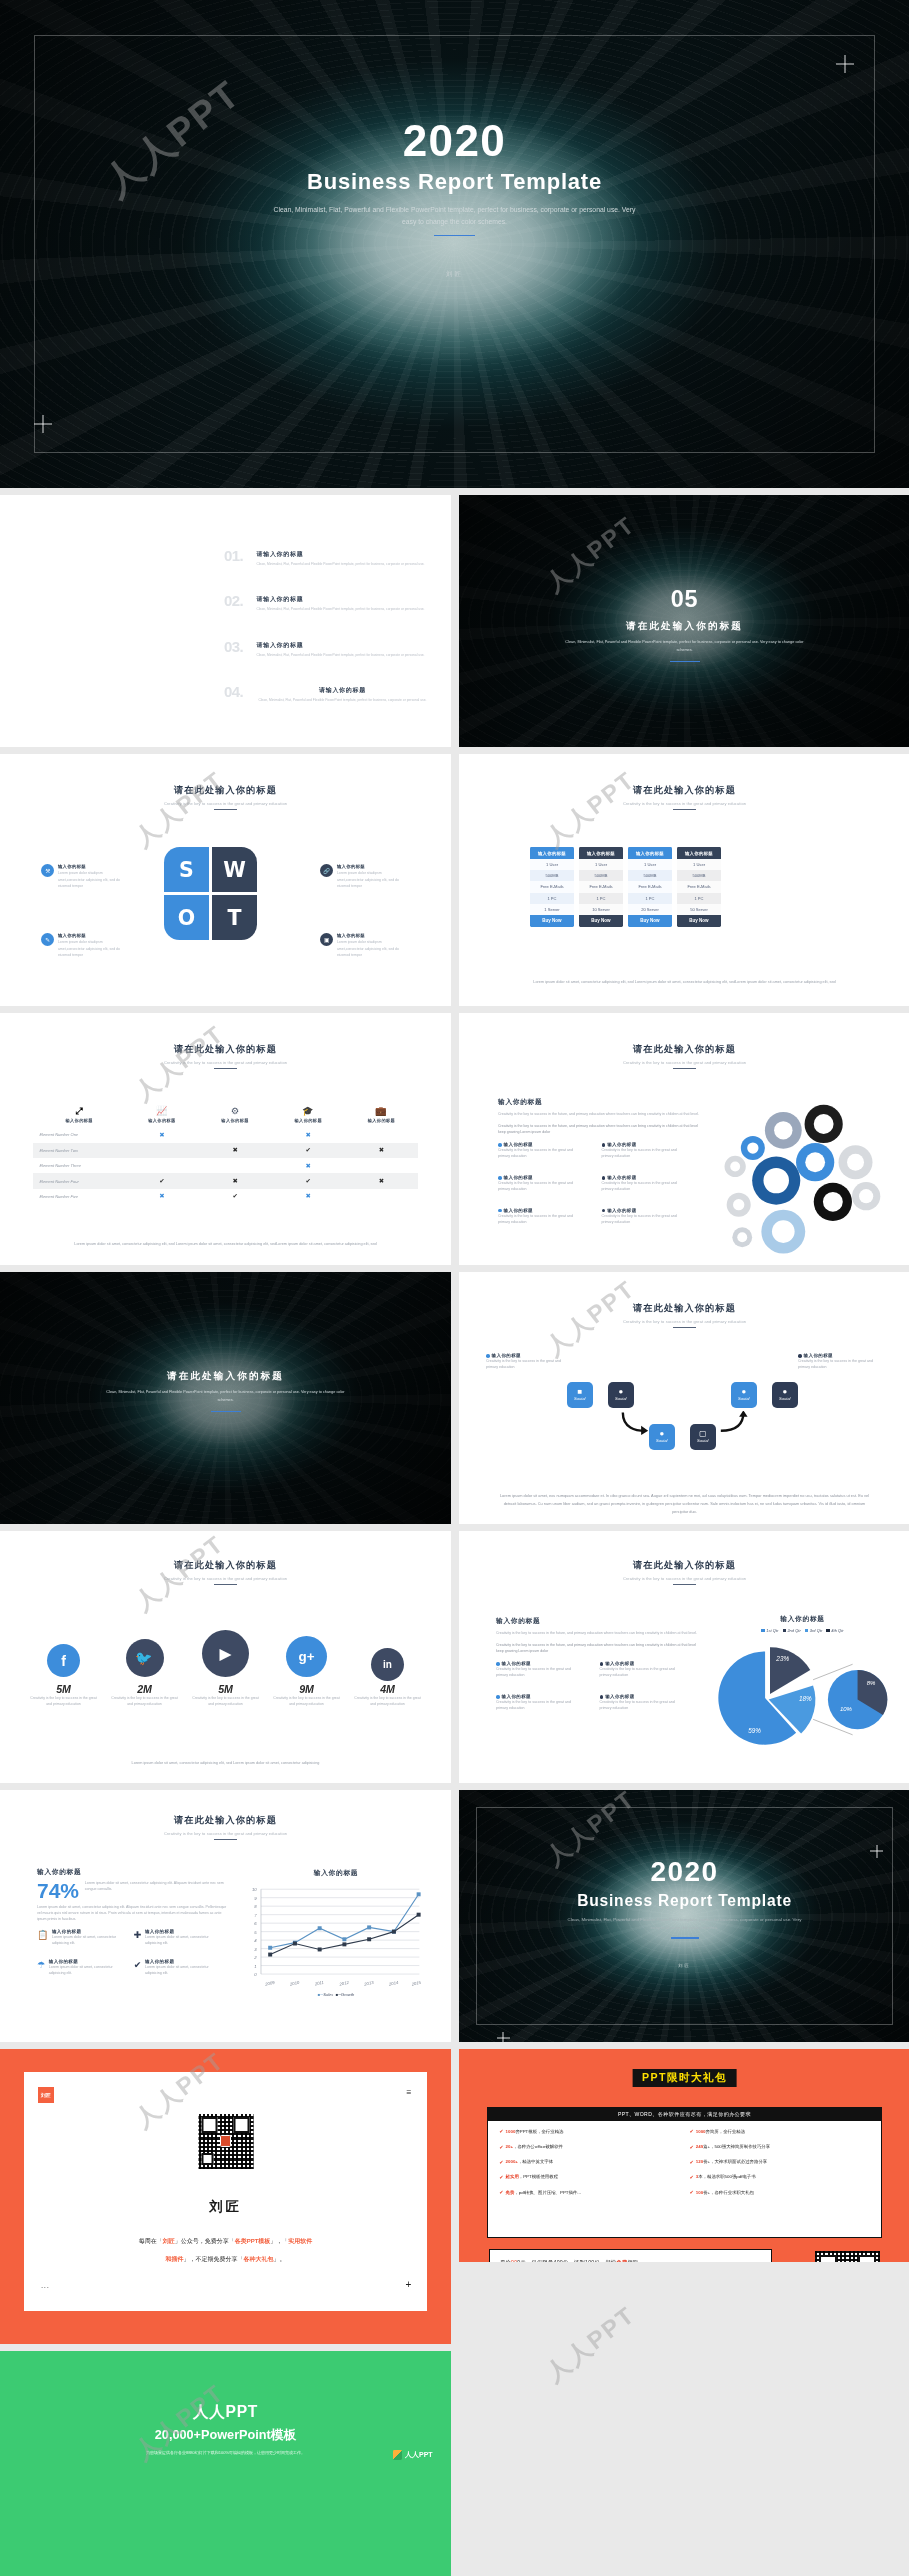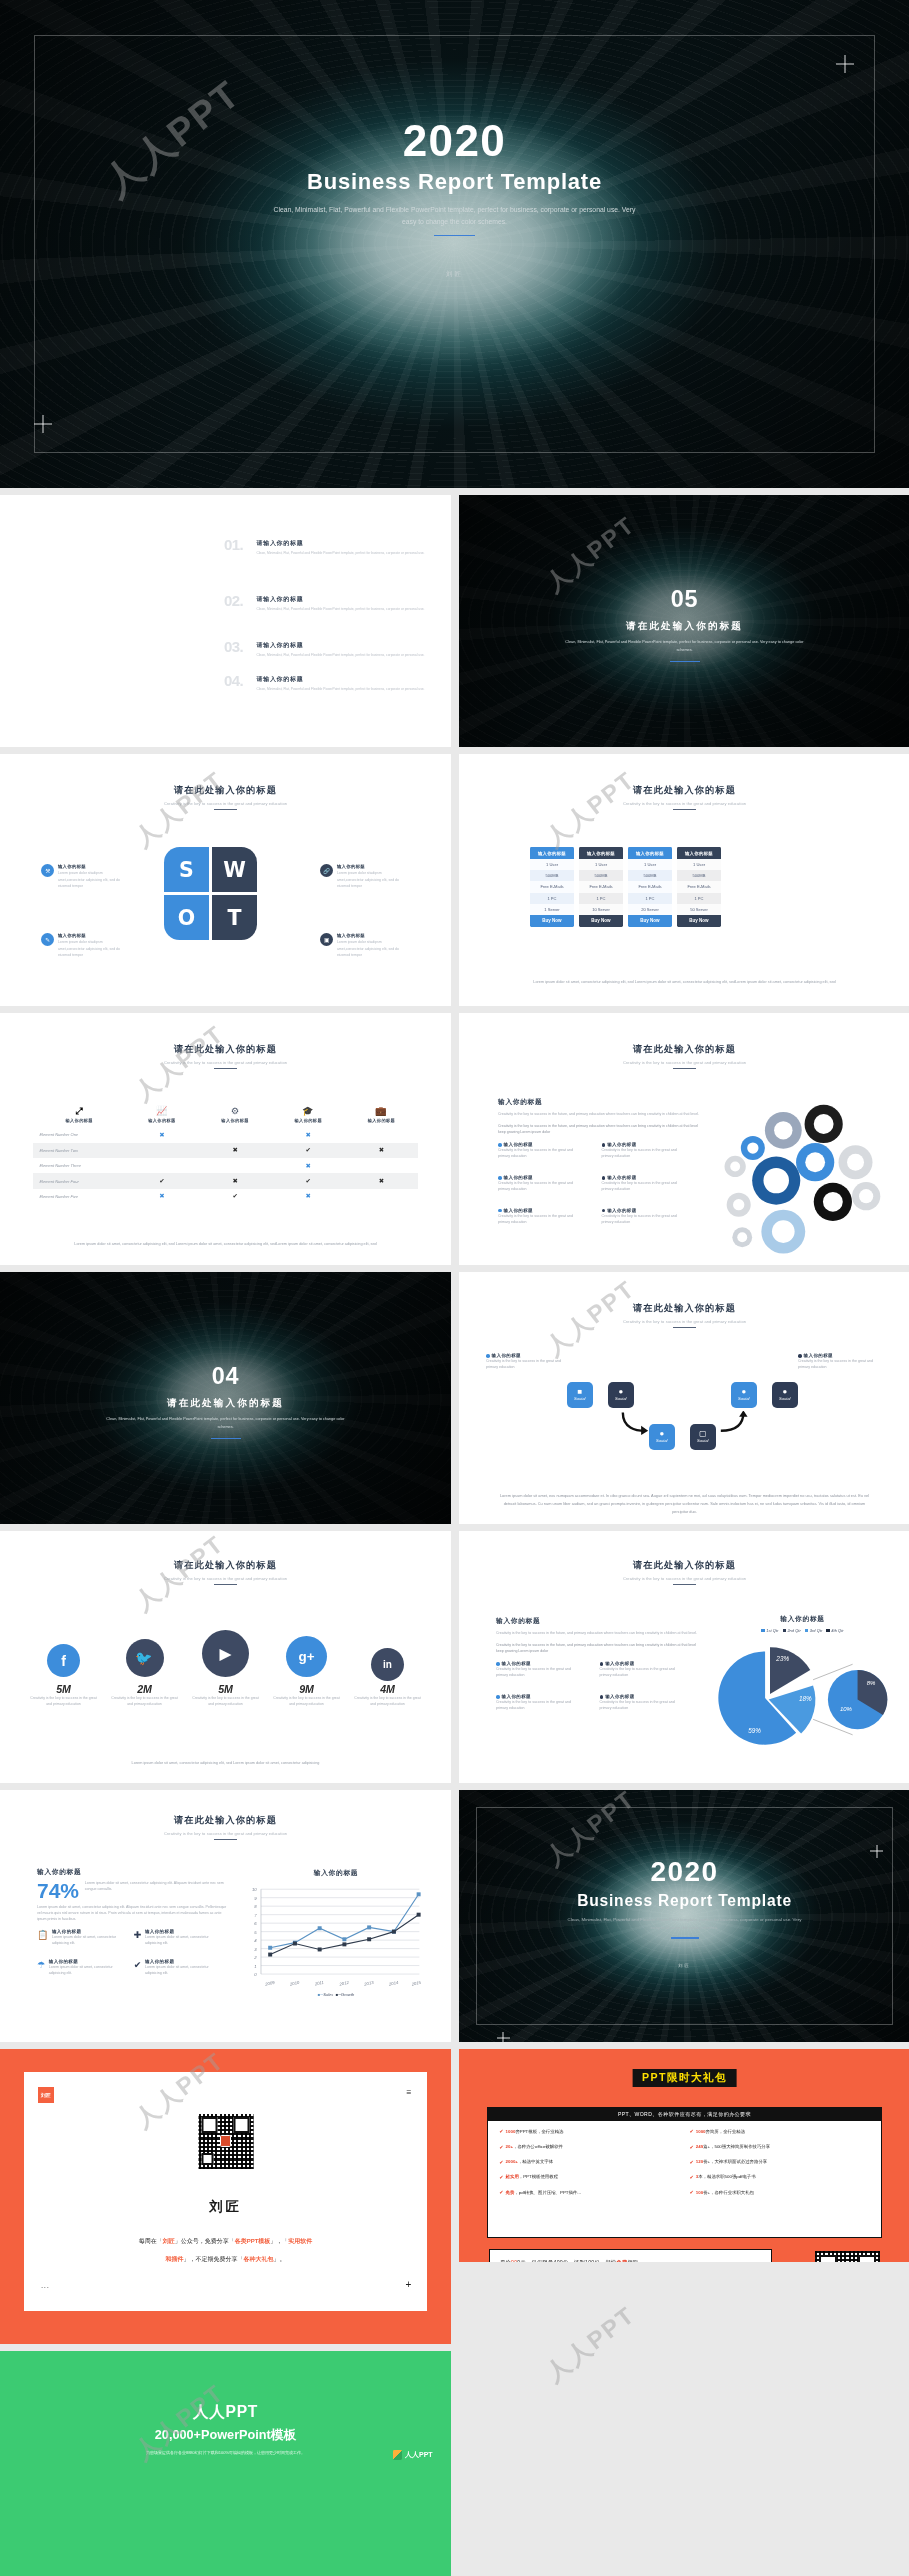--- a/index.html
+++ b/index.html
@@ -206,42 +206,42 @@
     <div class="cover-txt" style="top:119px;">
       <div class="cover-year">2020</div>
       <div class="cover-title">Business Report Template</div>
       <div class="cover-sub" style="max-width:368px;margin-left:auto;margin-right:auto;">Clean, Minimalist, Flat, Powerful and Flexible PowerPoint template, perfect for business, corporate or personal use. Very easy to change the color schemes.</div>
       <div class="cover-rule"></div>
       <div class="cover-sign">刘匠</div>
     </div>
   </div>
 
   <div class="slide" style="left:0;top:495px;width:451px;height:252px;">
-    <div class="toc-item" style="top:44px;">
+    <div class="toc-item" style="top:55px;">
       <div class="toc-num">01.</div>
       <div class="toc-body">
         <div class="toc-h">请输入你的标题</div>
         <div class="toc-p">Clean, Minimalist, Flat, Powerful and Flexible PowerPoint template, perfect for business, corporate or personal use.</div>
       </div>
     </div>
     <div class="toc-item" style="top:100px;">
       <div class="toc-num">02.</div>
       <div class="toc-body">
         <div class="toc-h">请输入你的标题</div>
         <div class="toc-p">Clean, Minimalist, Flat, Powerful and Flexible PowerPoint template, perfect for business, corporate or personal use.</div>
       </div>
     </div>
     <div class="toc-item" style="top:146px;">
       <div class="toc-num">03.</div>
       <div class="toc-body">
         <div class="toc-h">请输入你的标题</div>
         <div class="toc-p">Clean, Minimalist, Flat, Powerful and Flexible PowerPoint template, perfect for business, corporate or personal use.</div>
       </div>
     </div>
-    <div class="toc-item" style="top:180px;">
+    <div class="toc-item" style="top:191px;text-align:center;">
       <div class="toc-num">04.</div>
       <div class="toc-body">
         <div class="toc-h">请输入你的标题</div>
         <div class="toc-p">Clean, Minimalist, Flat, Powerful and Flexible PowerPoint template, perfect for business, corporate or personal use.</div>
       </div>
     </div>
   </div>
 
   <div class="slide dark" style="left:459px;top:495px;width:451px;height:252px;">
     <div class="ocean dim"></div>
@@ -504,21 +504,20 @@
       <g fill="#cfd4da">
           <circle cx="30" cy="198" r="14"></circle>
           <circle cx="30" cy="198" r="7" fill="#fff"></circle>
         </g>
     </svg>
   </div>
 
   <div class="slide dark" style="left:0;top:1272px;width:451px;height:252px;">
     <div class="ocean dim"></div>
     <div class="sec-wrap">
-      <div class="sec-num">04</div>
       <div class="sec-title">请在此处输入你的标题</div>
       <div class="sec-p" style="max-width:255px;margin:6.4px auto 0;">Clean, Minimalist, Flat, Powerful and Flexible PowerPoint template, perfect for business, corporate or personal use. Very easy to change color schemes.</div>
       <div class="sec-r"></div>
     </div>
   </div>
 
   <div class="slide" style="left:459px;top:1272px;width:451px;height:252px;">
     <div class="s-head" style="top:30px;">
       <div class="s-title">请在此处输入你的标题</div>
       <div class="s-sub">Creativity is the key to success in the great and primary education</div>

